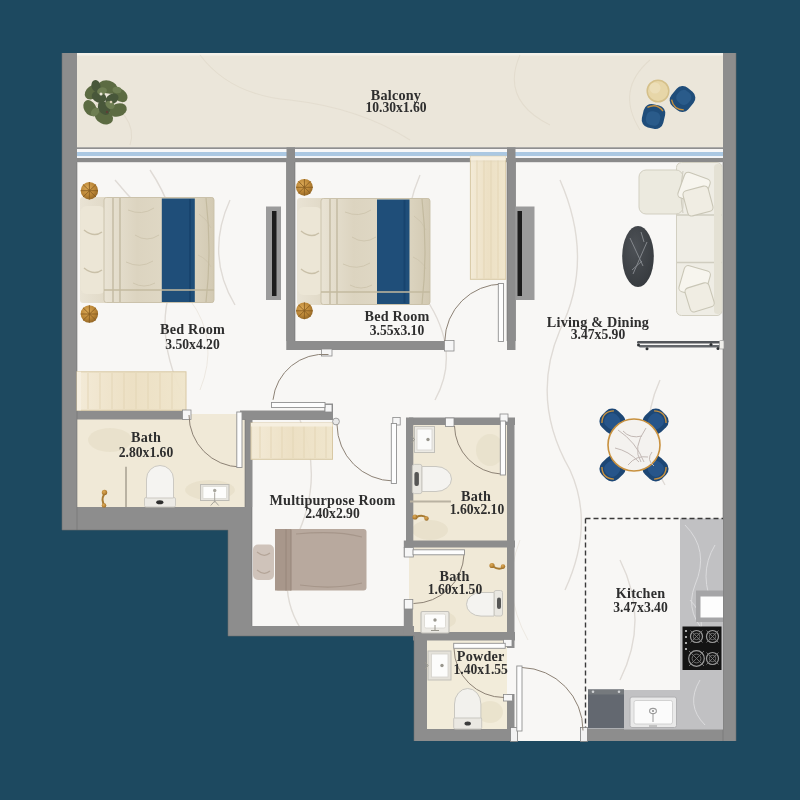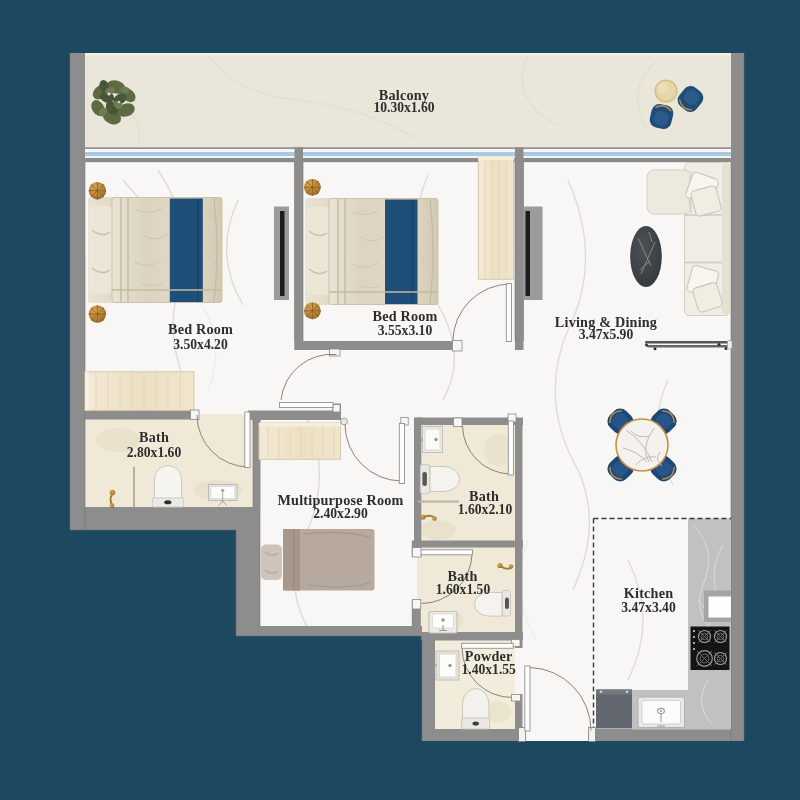--- a/index.html
+++ b/index.html
@@ -1,16 +1,16 @@
 <!DOCTYPE html>
 <html><head>
 <meta charset="utf-8">
 <style>
   html,body{margin:0;padding:0;background:#1d4960;}
-  #stage{width:772px;height:800px;position:relative;overflow:hidden;margin-left:8px;}
+  #stage{width:772px;height:800px;position:relative;overflow:hidden;}
   text{font-family:"Liberation Serif", serif;font-weight:bold;fill:#2e2e2e;}
   .rn{font-size:14.2px;letter-spacing:.2px;}
   .rd{font-size:13.6px;}
 </style>
 </head>
 <body>
 <div id="stage">
 <svg width="800" height="800" viewBox="0 0 800 800" xmlns="http://www.w3.org/2000/svg">
 <defs>
   <radialGradient id="brass" cx="40%" cy="35%" r="75%">

